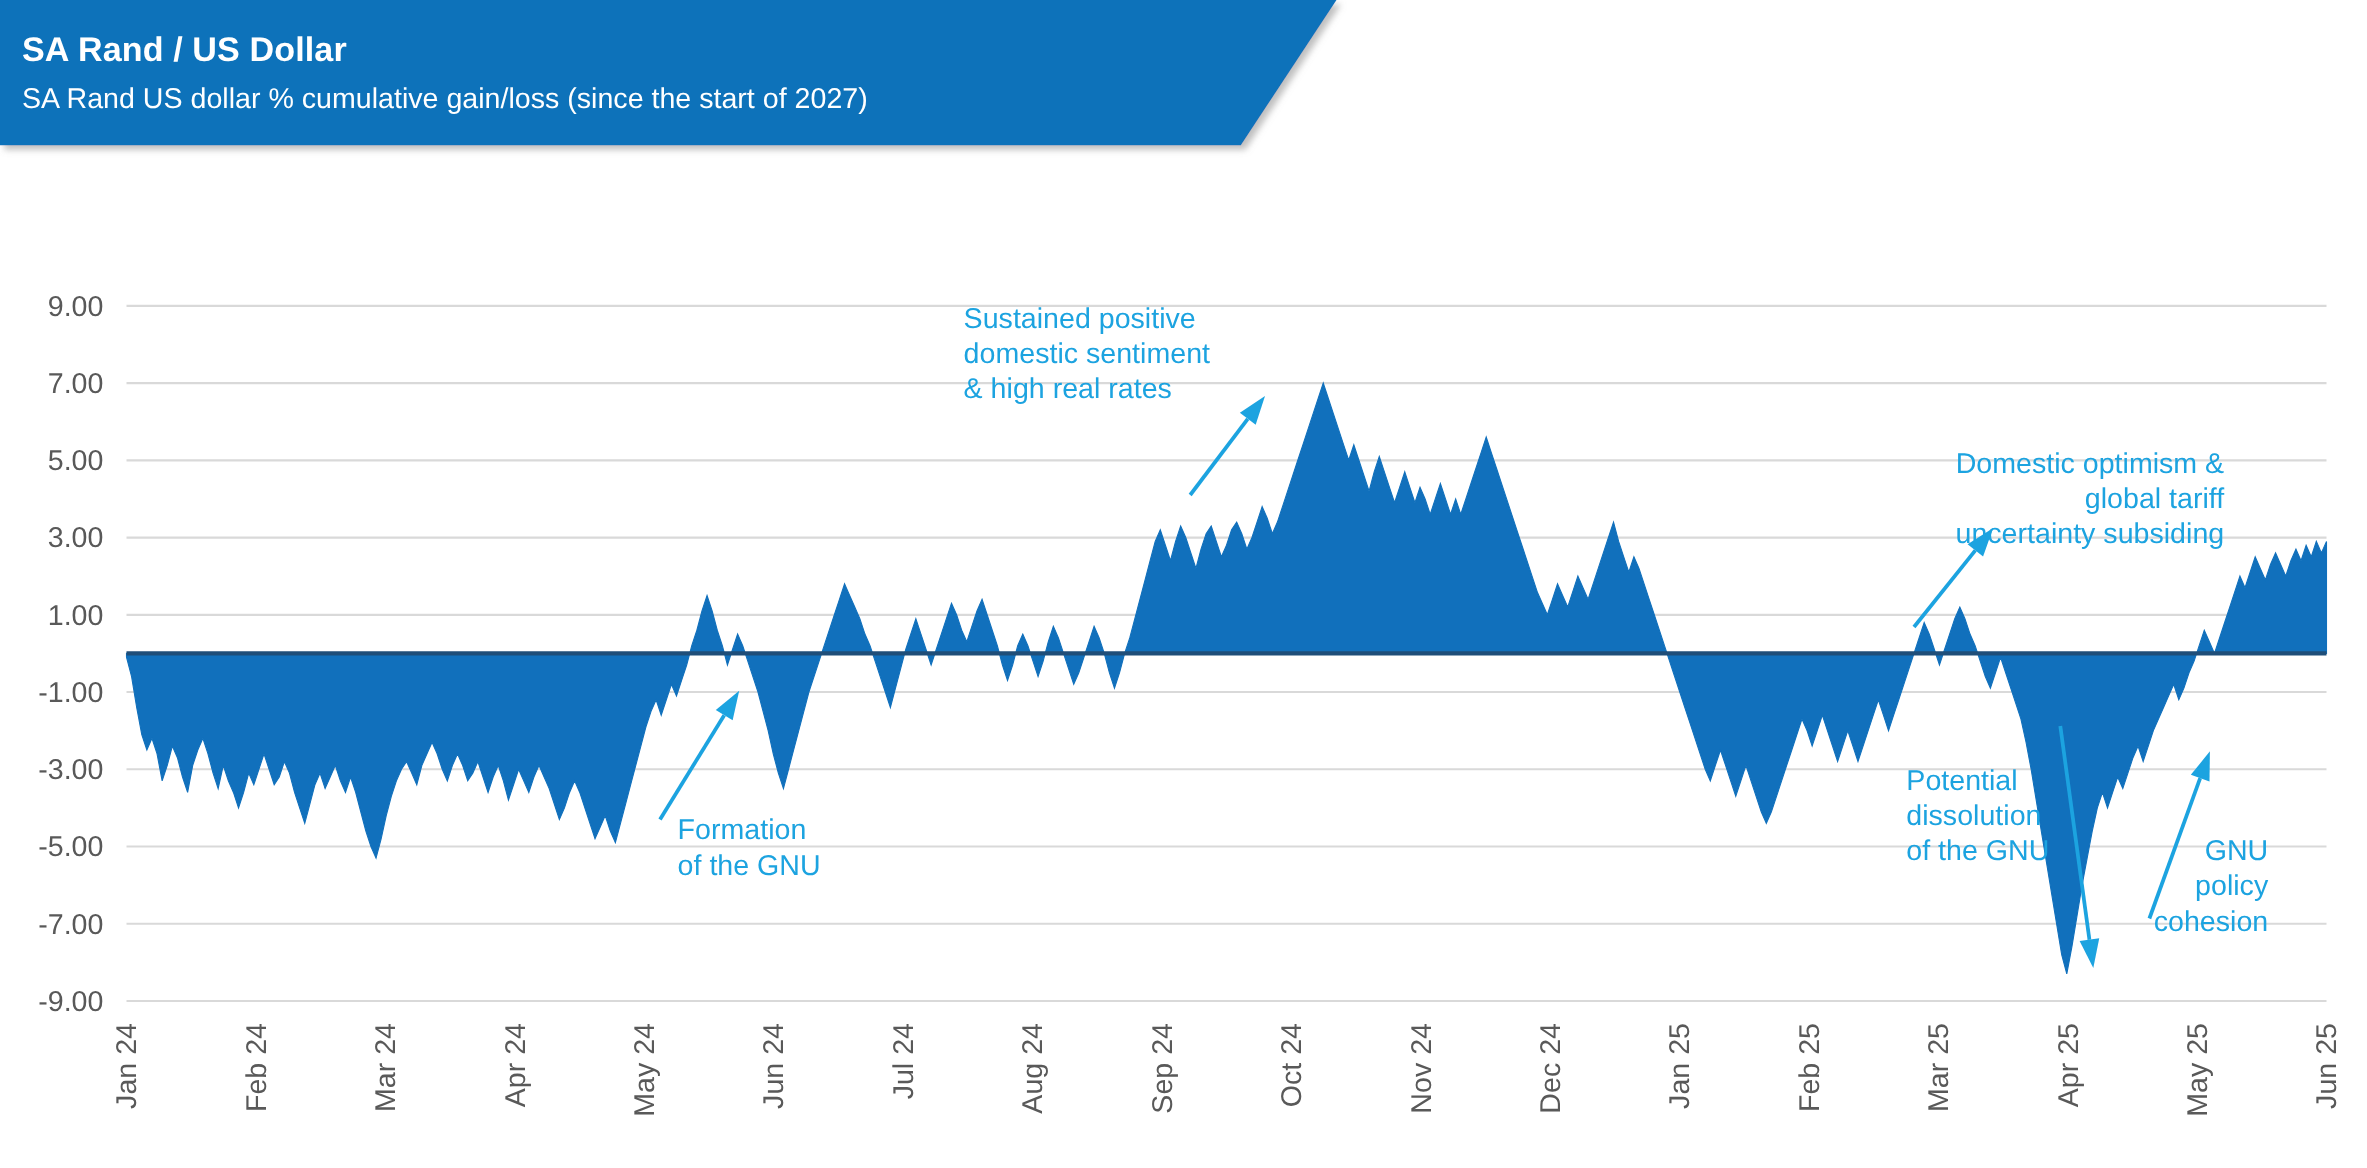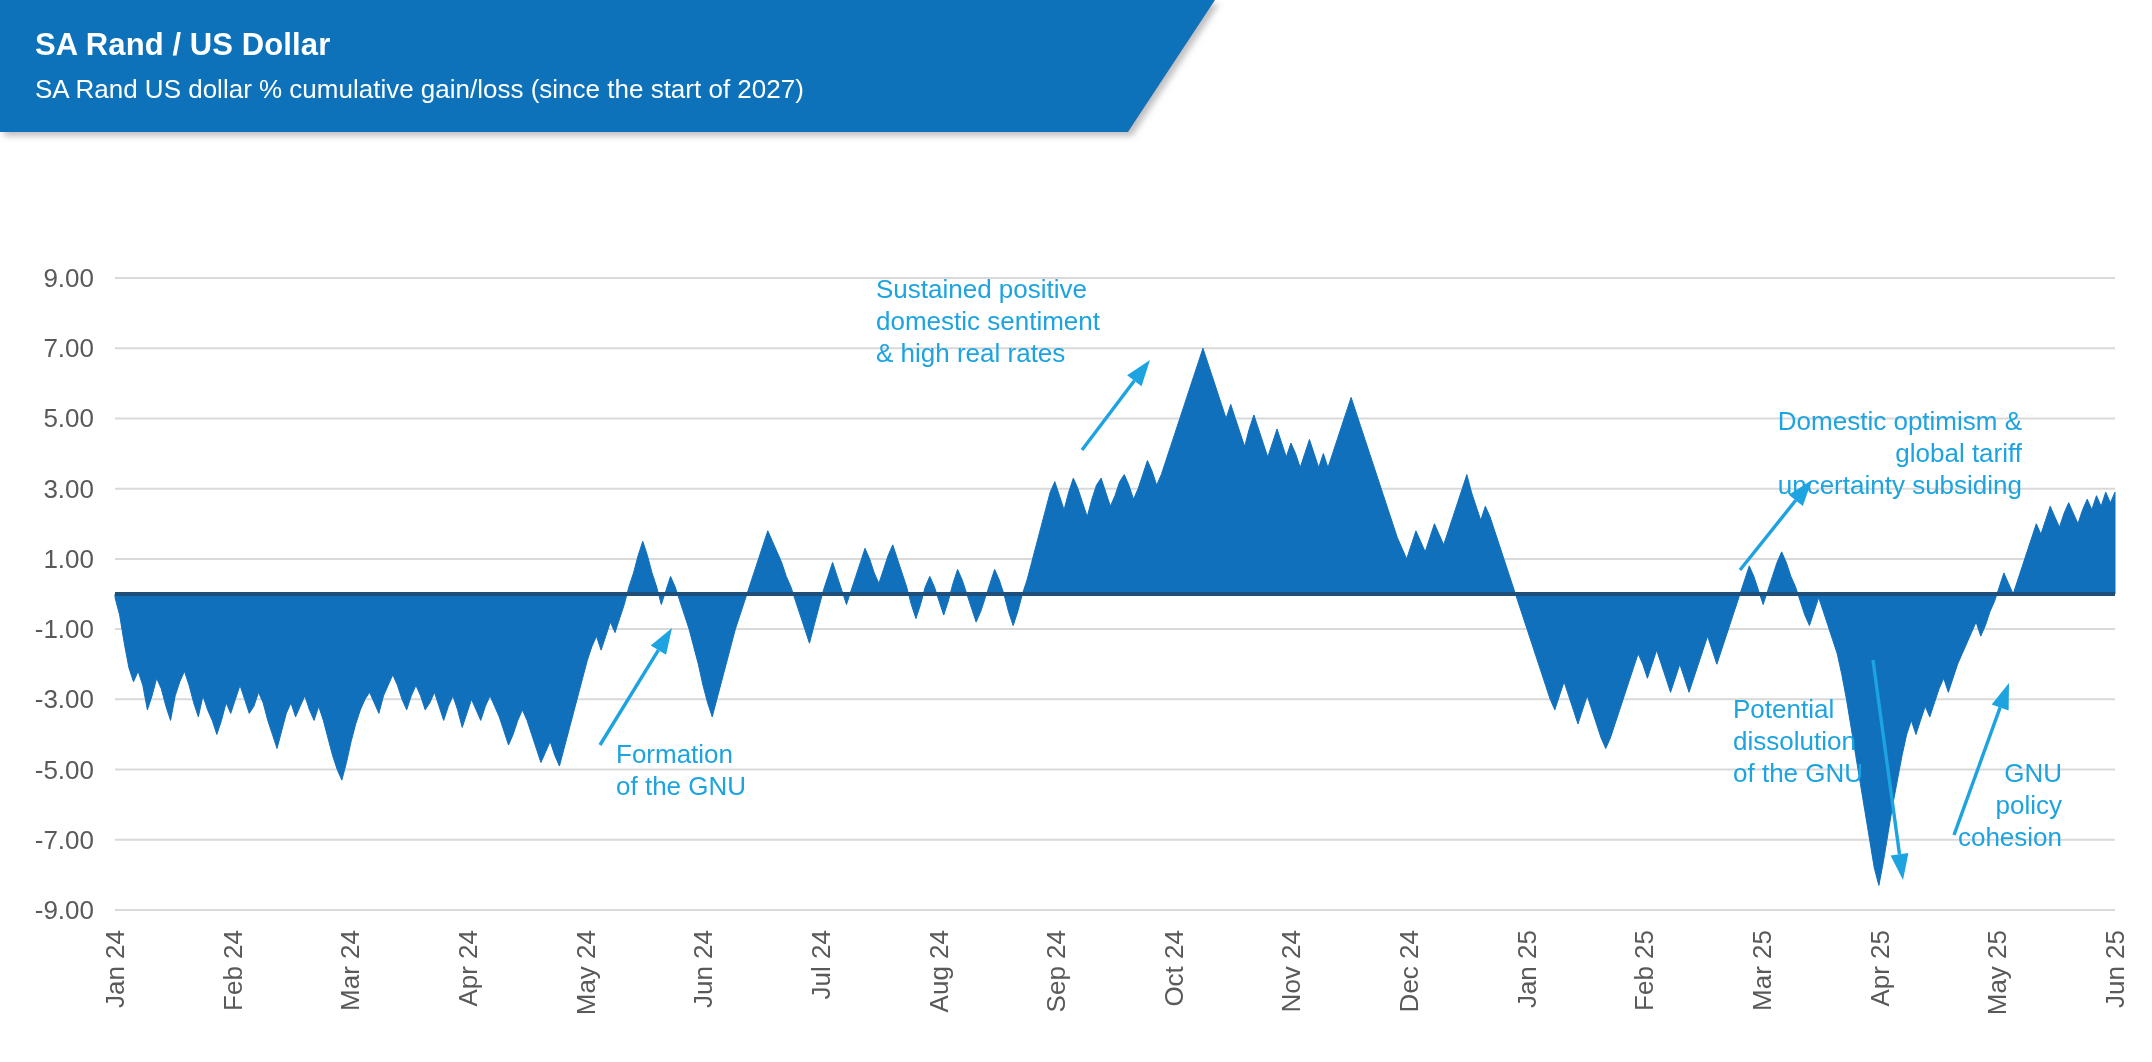--- a/index.html
+++ b/index.html
@@ -7,21 +7,21 @@
   body{
     width:2152px;height:1062px;
     background:#ffffff;
     font-family:"Liberation Sans", sans-serif;
     overflow:hidden;
     position:relative;
   }
   
   .banner-wrap{position:absolute;left:0;top:0;width:1230px;height:146px;}
   .banner-svg{position:absolute;left:0;top:0;}
-  .banner-text{position:absolute;left:35px;top:0;width:1100px;height:132px;
+  .banner-text{position:absolute;left:20px;top:0;width:1100px;height:132px;
     display:flex;flex-direction:column;justify-content:center;}
   .banner-title{
     color:#ffffff;font-size:31px;font-weight:bold;letter-spacing:0.1px;
     line-height:1.15;margin:0 0 12px 0;white-space:nowrap;
   }
   .banner-sub{
     color:#ffffff;font-size:26px;font-weight:normal;line-height:1.15;
     margin:0;white-space:nowrap;
   }
   

